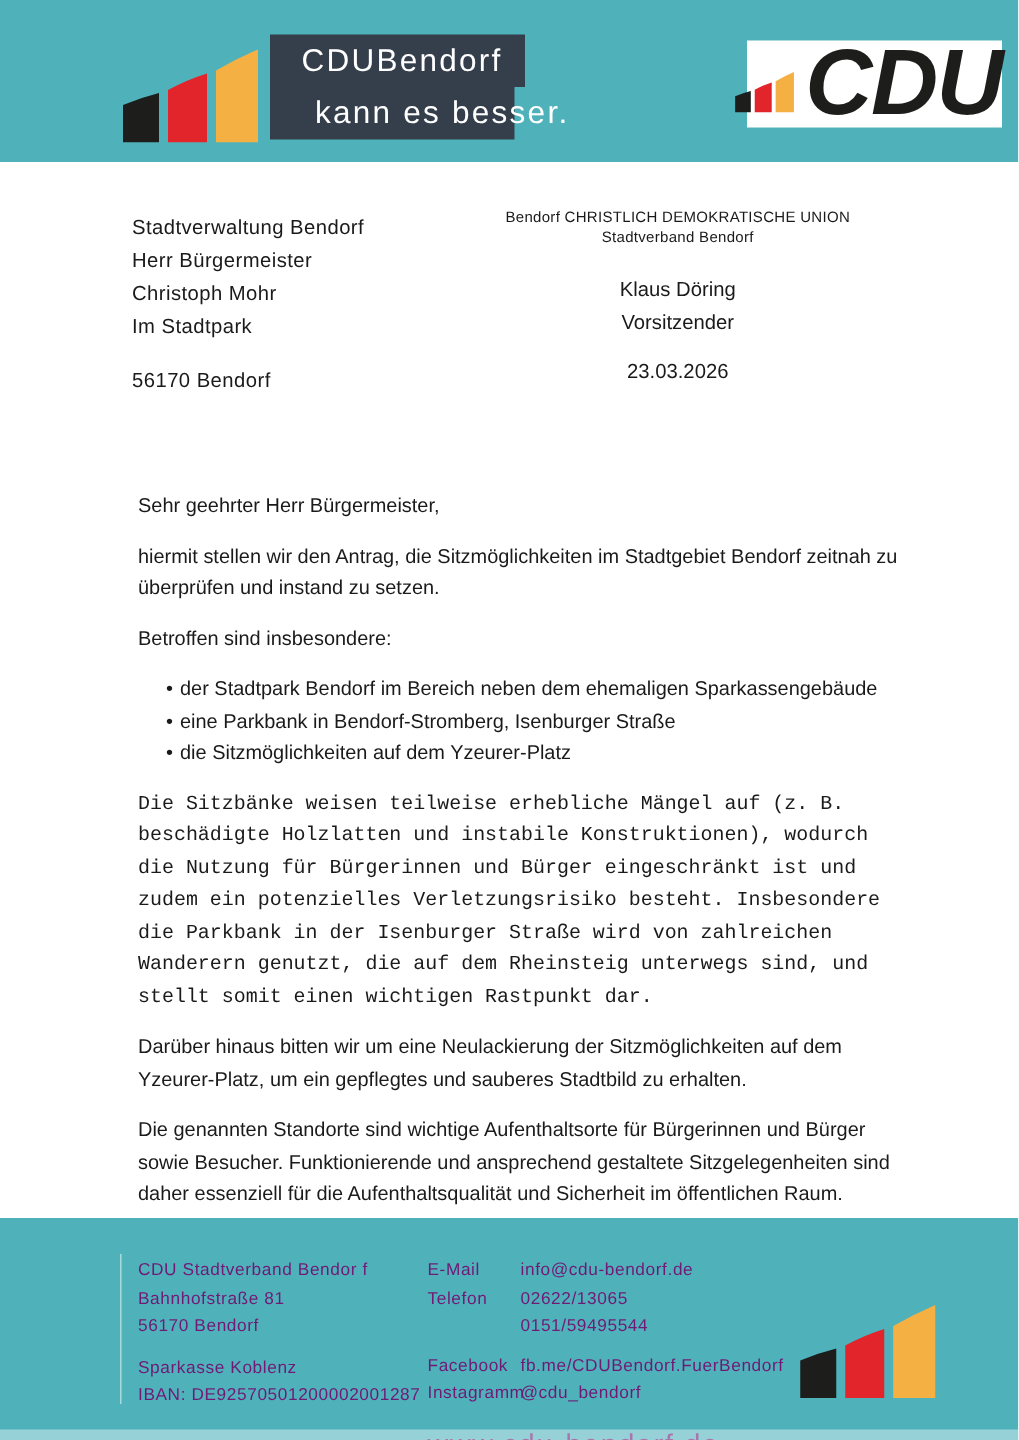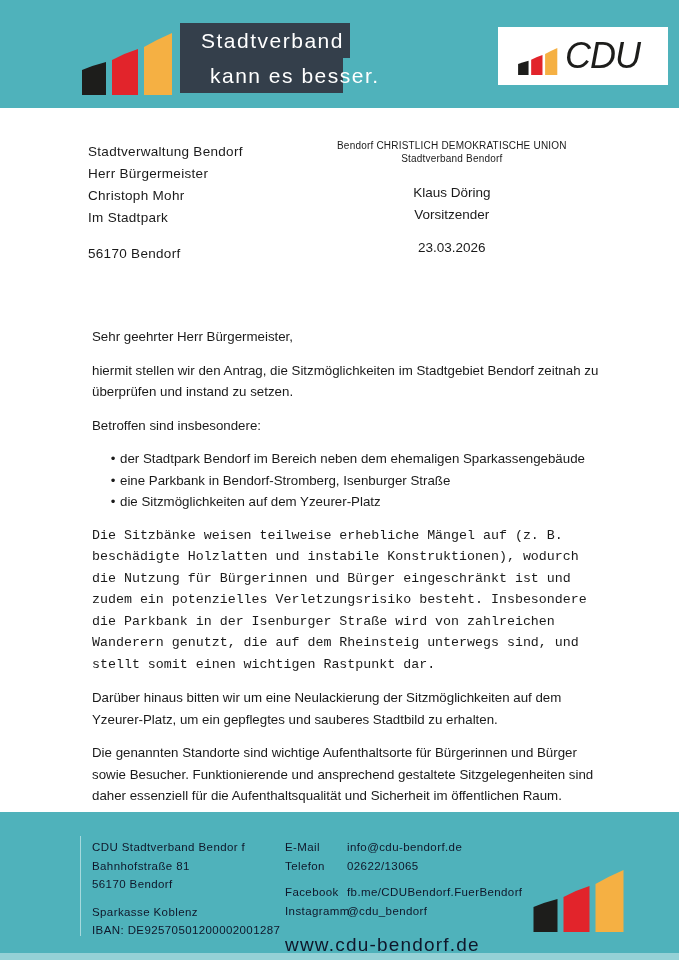--- a/index.html
+++ b/index.html
@@ -11,21 +11,21 @@
   
   .header-band { position:absolute; top:0; left:0; width:679px; height:108px; background:#4FB2BB; }
   .flag-logo-header { position:absolute; left:82px; top:33px; width:96px; height:62px; }
   .slogan-box { position:absolute; background:#343F4B; color:#ffffff; box-sizing:border-box;
     font-size:21px; letter-spacing:1.5px; white-space:nowrap; }
   .slogan-line1 { left:180px; top:23px; width:170px; height:35px; line-height:35px; padding-left:21px; }
   .slogan-line2 { left:180px; top:58px; width:163px; height:35px; line-height:35px; padding-left:30px; }
   .cdu-box { position:absolute; left:498px; top:27px; width:170px; height:58px; background:#ffffff;
     display:flex; align-items:center; justify-content:center; }
   .cdu-mini-flag { display:flex; align-items:flex-end; margin-right:5px; margin-top:10px; }
-  .cdu-word { font-size:36px; font-weight:normal; font-style:italic; color:#1D1D1B;
+  .cdu-word { font-size:62px; font-weight:bold; font-style:italic; color:#1D1D1B;
     letter-spacing:-1px; line-height:1; padding-right:8px; }
   
   .recipient { position:absolute; left:88px; top:141px; font-size:13.5px; line-height:22px; letter-spacing:0.3px; }
   .recipient .postal { margin-top:14px; }
   .sender { position:absolute; left:337px; top:139px;text-align:center; }
   .sender .org { font-size:10px; line-height:13px; letter-spacing:0.2px; }
   .sender .name { margin-top:17px; font-size:13.5px; line-height:22px; }
   .sender .role { font-size:13.5px; line-height:22px; }
   .sender .date { margin-top:14px; font-size:13.5px; }
   
@@ -33,21 +33,21 @@
   .letter p { margin:12px; }
   .salutation { margin-bottom:13px; }
   .p1 { margin-bottom:9px; }
   ul.bullets { margin:0 0 3px 0; padding:0; list-style:none; }
   ul.bullets li { display:flex; }
   .bullet-dot { width:14px; margin-left:26px; text-align:center; flex:none; }
   .bullet-text { flex:1; }
   .p2 { margin-bottom:3px;font-family:Liberation Mono, monospace; }
   .p3 { margin-bottom:12px; }
   
-  .footer-band { position:absolute; top:812px; left:0; width:679px; height:148px; background:#4FB2BB; color:#0f172a;text-decoration:underline; }
+  .footer-band { position:absolute; top:812px; left:0; width:679px; height:148px; background:#4FB2BB; color:#701a75;text-decoration:underline; }
   .footer-sep { position:absolute; left:80px; top:24px; width:1px; height:100px; background:rgba(255,255,255,0.5); }
   .f-address { position:absolute; left:92px; top:26px; font-size:11.5px; line-height:18.5px; letter-spacing:0.4px; }
   .f-bank { margin-top:9px; }
   .f-contacts { position:absolute; left:285px; top:26px; font-size:11.5px; line-height:18.5px; letter-spacing:0.4px; }
   .f-row { display:flex; }
   .f-label { width:62px; flex:none; }
   .f-row-gap { margin-top:8px; }
   .f-web { margin-top:16px; font-size:19px; letter-spacing:1.2px; }
   .footer-logo { position:absolute; left:533px; top:58px; width:97px; height:62px; }
   .footer-bottom-strip { position:absolute; bottom:0; left:0; width:100%; height:7px; background:rgba(255,255,255,0.4); }
@@ -58,21 +58,21 @@
 <div class="page">
 
   <div class="header-band">
     <div class="flag-logo-header">
       <svg width="96" height="62" viewBox="0 0 96 62">
         <path d="M0 37 Q12 32 24 29 L24 62 L0 62 Z" fill="#1D1D1B"></path>
         <path d="M30 27 Q43 20 56 16 L56 62 L30 62 Z" fill="#E2242B"></path>
         <path d="M62 14 Q76 6 90 0 L90 62 L62 62 Z" fill="#F5B043"></path>
       </svg>
     </div>
-    <div class="slogan-box slogan-line1">Stadtverband</div>
+    <div class="slogan-box slogan-line1">CDUBendorf</div>
     <div class="slogan-box slogan-line2">kann es besser.</div>
     <div class="cdu-box">
       <span class="cdu-mini-flag">
         <svg width="42" height="27" viewBox="0 0 96 62">
           <path d="M0 37 Q12 32 24 29 L24 62 L0 62 Z" fill="#1D1D1B"></path>
           <path d="M30 27 Q43 20 56 16 L56 62 L30 62 Z" fill="#E2242B"></path>
           <path d="M62 14 Q76 6 90 0 L90 62 L62 62 Z" fill="#F5B043"></path>
         </svg>
       </span>
       <span class="cdu-word">CDU</span>
@@ -133,20 +133,24 @@
 
     <div class="f-contacts">
       <div class="f-row">
         <span class="f-label">E-Mail</span>
         <span class="f-value">info@cdu-bendorf.de</span>
       </div>
       <div class="f-row">
         <span class="f-label">Telefon</span>
         <span class="f-value">02622/13065</span>
       </div>
+      <div class="f-row">
+        <span class="f-label"></span>
+        <span class="f-value">0151/59495544</span>
+      </div>
       <div class="f-row f-row-gap">
         <span class="f-label">Facebook</span>
         <span class="f-value">fb.me/CDUBendorf.FuerBendorf</span>
       </div>
       <div class="f-row">
         <span class="f-label">Instagramm</span>
         <span class="f-value">@cdu_bendorf</span>
       </div>
       <div class="f-web">www.cdu-bendorf.de</div>
     </div>

